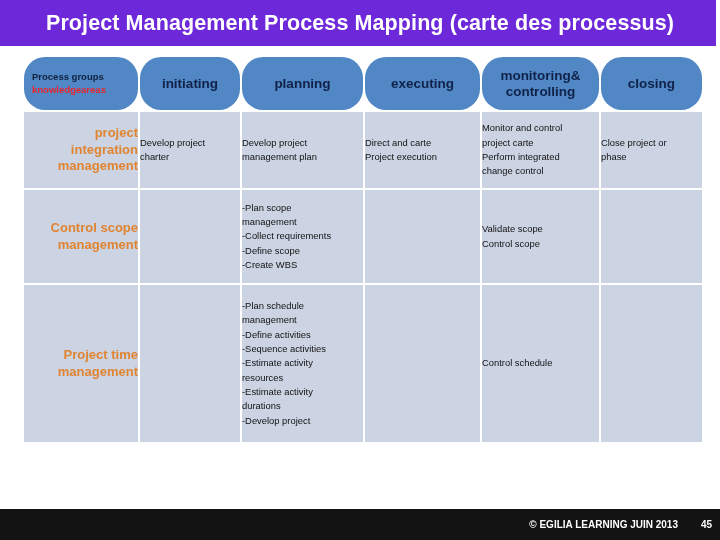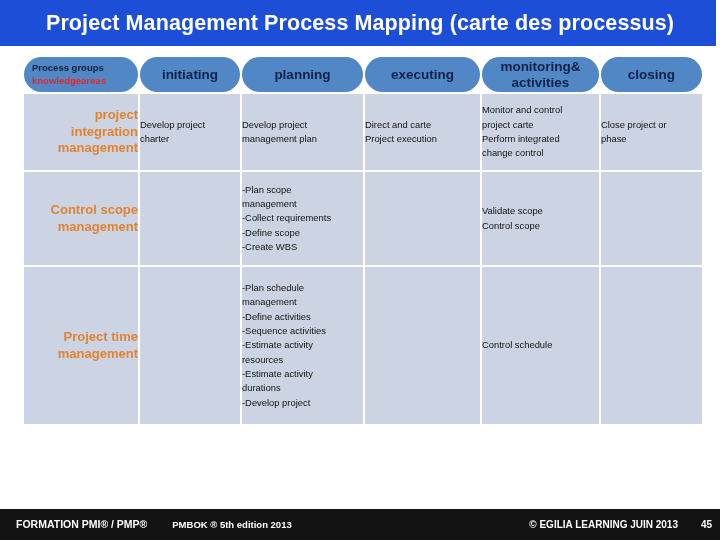--- a/index.html
+++ b/index.html
@@ -15,21 +15,21 @@
     position: relative;
   }
 
   
   #title-bar {
     position: absolute;
     left: 0;
     top: 0;
     width: 716px;
     height: 46px;
-    background: #1d4ed8;
+    background: #6d28d9;
   }
   #title-text {
     position: absolute;
     left: 0;
     top: 0;
     width: 720px;
     height: 46px;
     line-height: 46px;
     text-align: center;
     color: #ffffff;
@@ -61,21 +61,21 @@
   col.c0 { width: 114px; }
   col.c1 { width: 100px; }
   col.c2 { width: 121px; }
   col.c3 { width: 115px; }
   col.c4 { width: 117px; }
   col.c5 { width: 101px; }
 
   
   thead td {
     background: #5087c4 !important;
-    height: 35px;
+    height: 53px;
     text-align: center;
     color: #11224a;
     font-size: 13.5px;
     font-weight: bold;
     line-height: 1.15;
     border-radius: 21px;
   }
   td.corner-cell {
     text-align: left !important;
     padding-left: 8px !important;
@@ -187,21 +187,21 @@
     <tr>
       <td class="corner-cell">
         <span class="corner-line1">Process groups</span>
         <span class="corner-line2">knowledgeareas</span>
       </td>
       <td>initiating</td>
       <td>planning</td>
       <td>executing</td>
       <td>
         <span>monitoring&amp;</span><br>
-        <span>activities</span>
+        <span>controlling</span>
       </td>
       <td>closing</td>
     </tr>
   </thead>
   <tbody>
 
     <tr class="row-1">
       <td class="area-cell">
         <span>project</span><br>
         <span>integration</span><br>
@@ -272,19 +272,15 @@
       <td class="body-cell"></td>
       <td class="body-cell mid">
         <span class="line">Control schedule</span>
       </td>
       <td class="body-cell"></td>
     </tr>
   </tbody>
 </table>
 
 <div id="footer-bar">
-  <div id="footer-left">
-    <span id="footer-formation">FORMATION PMI® / PMP®</span>
-    <span id="footer-pmbok">PMBOK ® 5th edition  2013</span>
-  </div>
   <div id="footer-right">© EGILIA LEARNING  JUIN 2013</div>
   <div id="footer-page">45</div>
 </div>
 
 </body></html>

